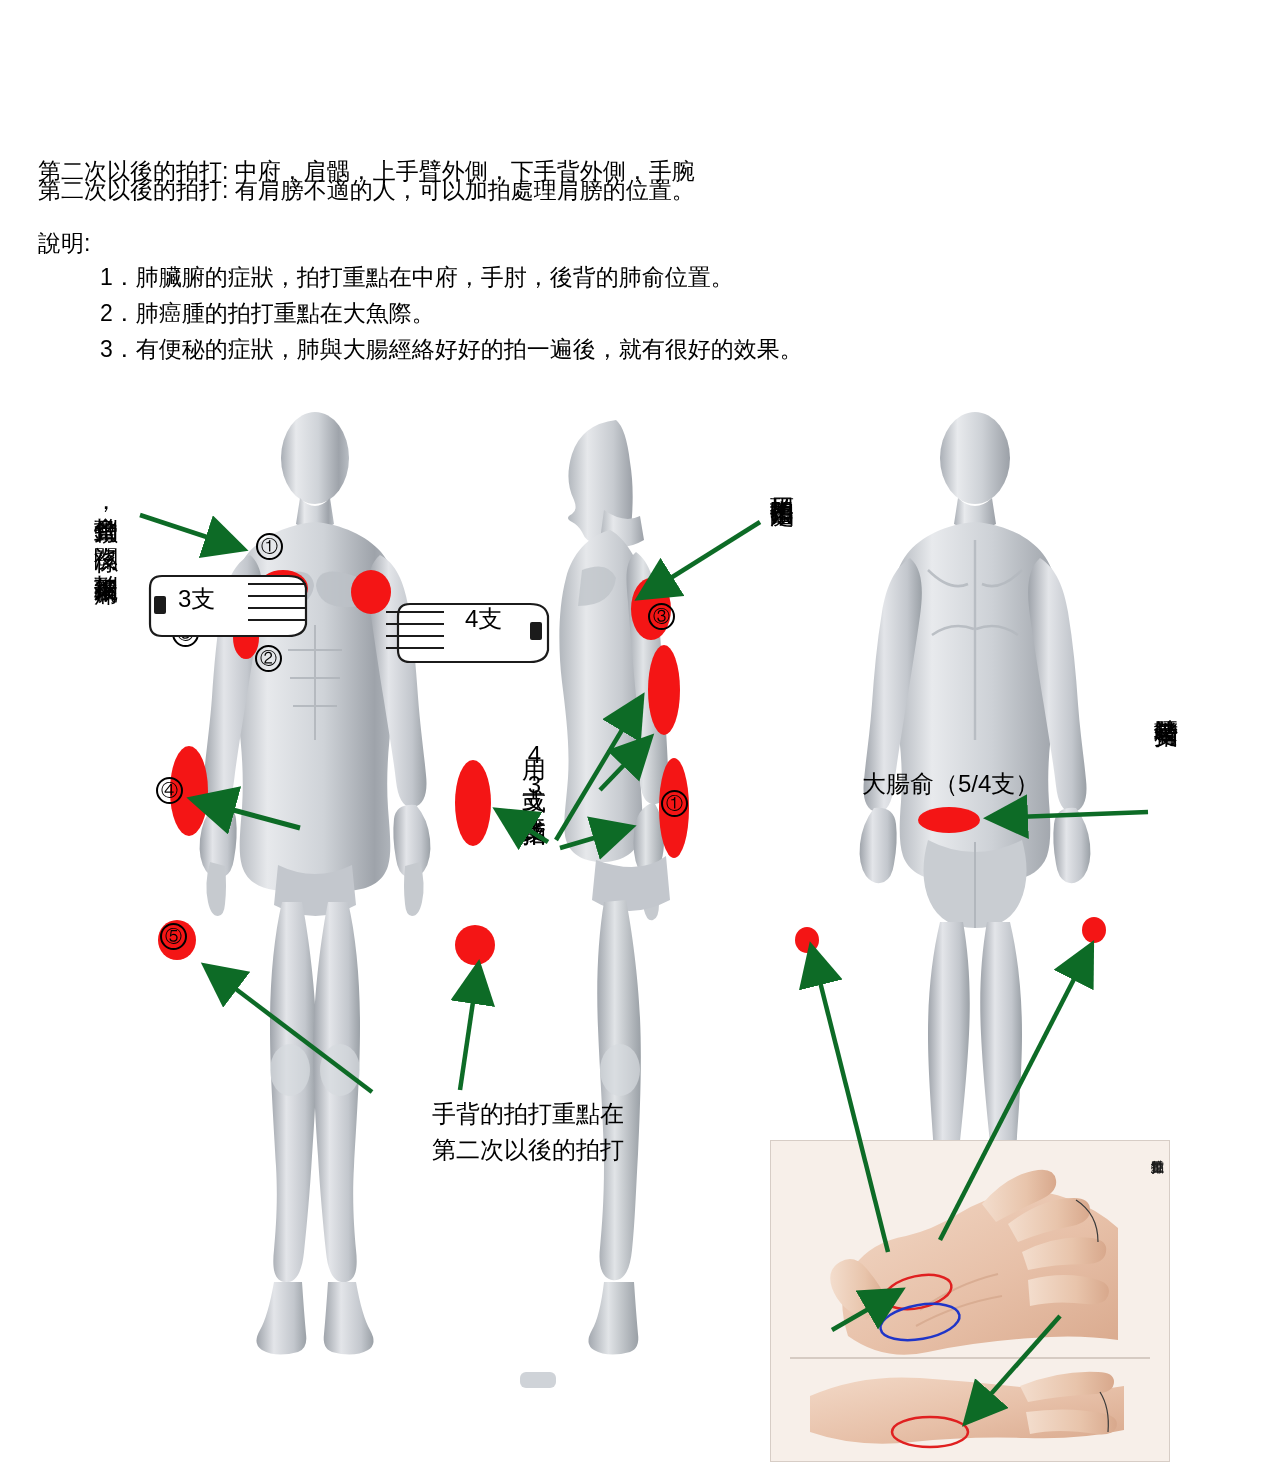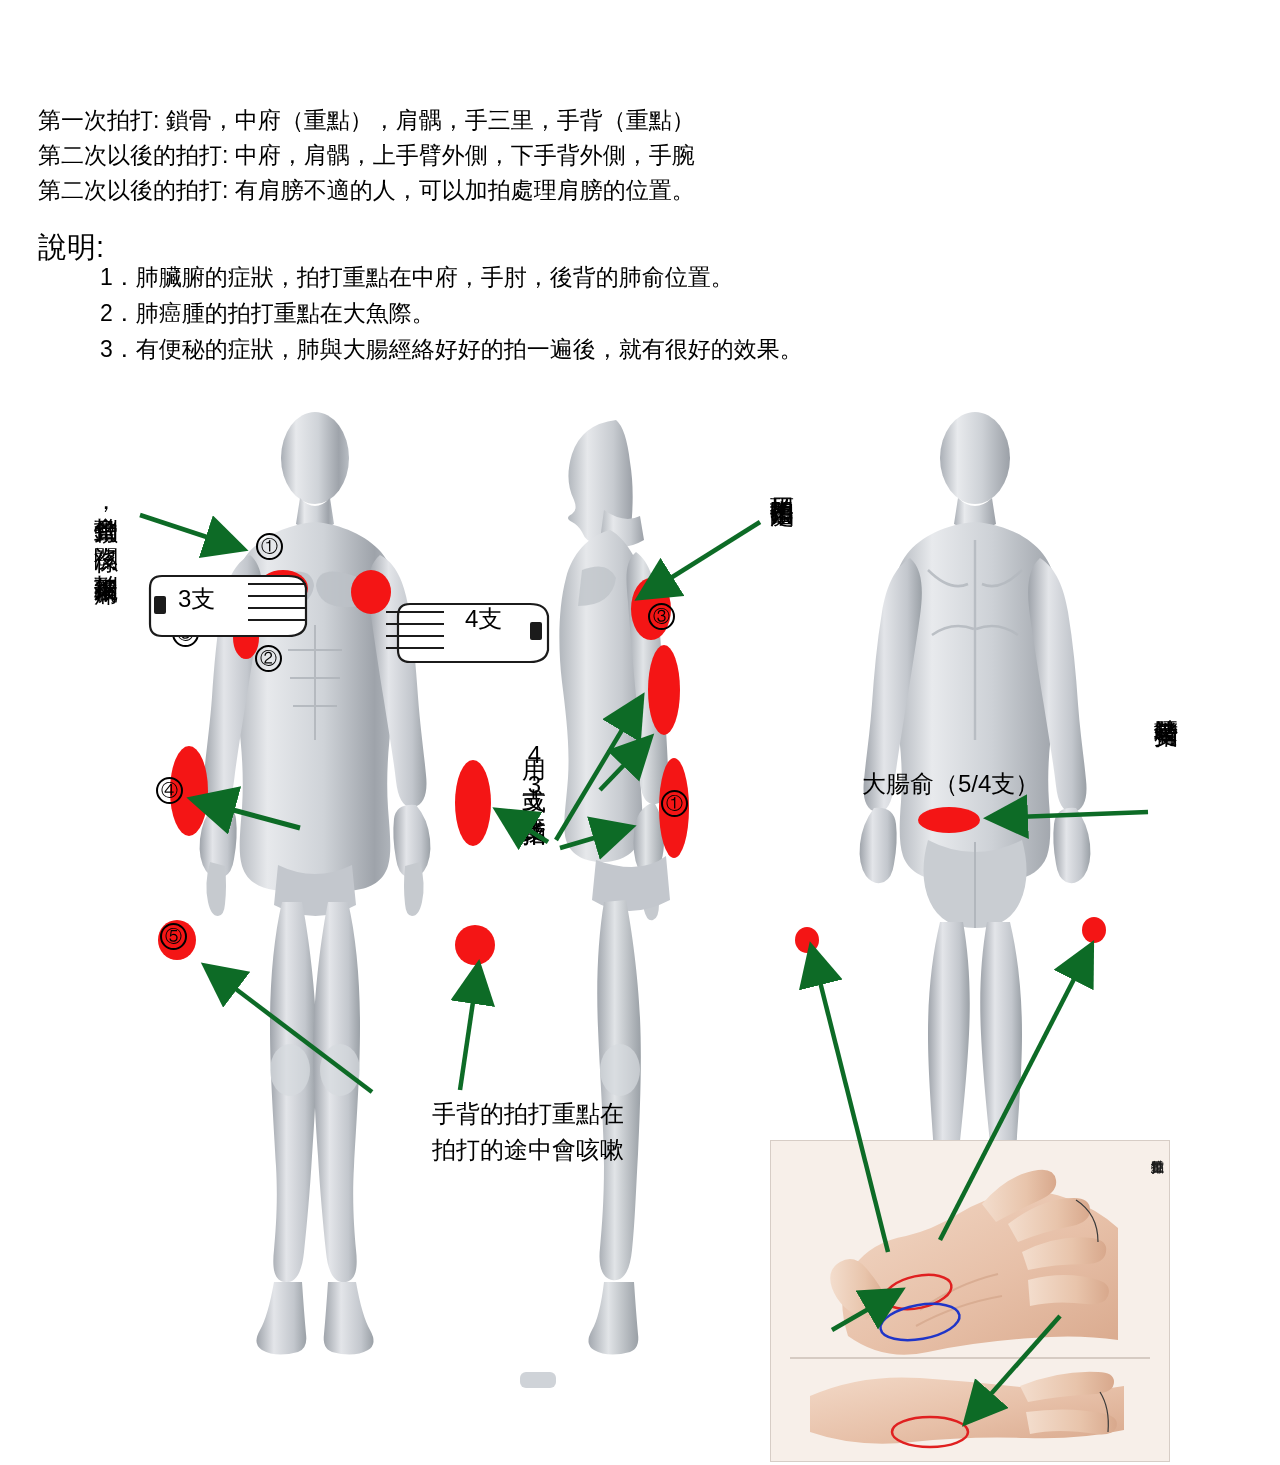--- a/index.html
+++ b/index.html
@@ -19,21 +19,21 @@
     position:absolute; left:16px; top:18px;
     font-size:46px; font-weight:bold; letter-spacing:1px;
     white-space:nowrap;
   }
   .subline {
     position:absolute; left:38px;
     font-size:23px; white-space:nowrap;
   }
   .note-label {
     position:absolute; left:38px; top:228px;
-    font-size:29px;
+    font-size:23px;
   }
   .note-item {
     position:absolute; left:100px;
     font-size:23px; white-space:nowrap;
   }
 
   
   .figure { position:absolute; }
 
   
@@ -90,22 +90,21 @@
     letter-spacing:0px;
     line-height:1.05;
   }
 </style>
 </head>
 <body>
 
 <div id="stage">
 
 
-  <div class="subline" style="top:105px;">第一次拍打: 鎖骨，中府（重點），肩髃，手三里，手背（重點）</div>
-  <div class="subline" style="top:140px;">第二次以後的拍打: 中府，肩髃，上手臂外側，下手背外側，手腕</div>
+  <div class="subline" style="top:156px;">第二次以後的拍打: 中府，肩髃，上手臂外側，下手背外側，手腕</div>
   <div class="subline" style="top:175px;">第二次以後的拍打: 有肩膀不適的人，可以加拍處理肩膀的位置。</div>
 
   <div class="note-label">說明:</div>
   <div class="note-item" style="top:262px;">1．肺臟腑的症狀，拍打重點在中府，手肘，後背的肺俞位置。</div>
   <div class="note-item" style="top:298px;">2．肺癌腫的拍打重點在大魚際。</div>
   <div class="note-item" style="top:334px;">3．有便秘的症狀，肺與大腸經絡好好的拍一遍後，就有很好的效果。</div>
 
   <svg class="figure" style="left:150px; top:410px;" width="330" height="1035" viewBox="0 0 330 1035">
     <defs>
       <linearGradient id="gFront" x1="0" y1="0" x2="1" y2="0">
@@ -322,21 +321,21 @@
 
   <div class="vtext" style="left:768px; top:478px; height:330px;">用拍頭去拍凹陷處</div>
 
   <div class="vtext" style="left:520px; top:740px; height:300px;">用4支或3支或三指拍</div>
 
   <div class="vtext" style="left:1152px; top:700px; height:240px;">站著彎腰受拍</div>
 
   <div class="htext" style="left:862px; top:770px;">大腸俞（5/4支）</div>
 
   <div class="htext" style="left:432px; top:1100px;">手背的拍打重點在</div>
-  <div class="htext" style="left:432px; top:1136px;">拍打的途中會咳嗽</div>
+  <div class="htext" style="left:432px; top:1136px;">第二次以後的拍打</div>
 
   <div id="handpanel">
     <svg width="400" height="322" viewBox="0 0 400 322">
       <defs>
         <linearGradient id="gSkin" x1="0" y1="0" x2="1" y2="1">
           <stop offset="0%" stop-color="#f2d8c6"></stop>
           <stop offset="55%" stop-color="#e7c0a8"></stop>
           <stop offset="100%" stop-color="#d9a98d"></stop>
         </linearGradient>
         <linearGradient id="gSkin2" x1="0" y1="0" x2="1" y2="0">

